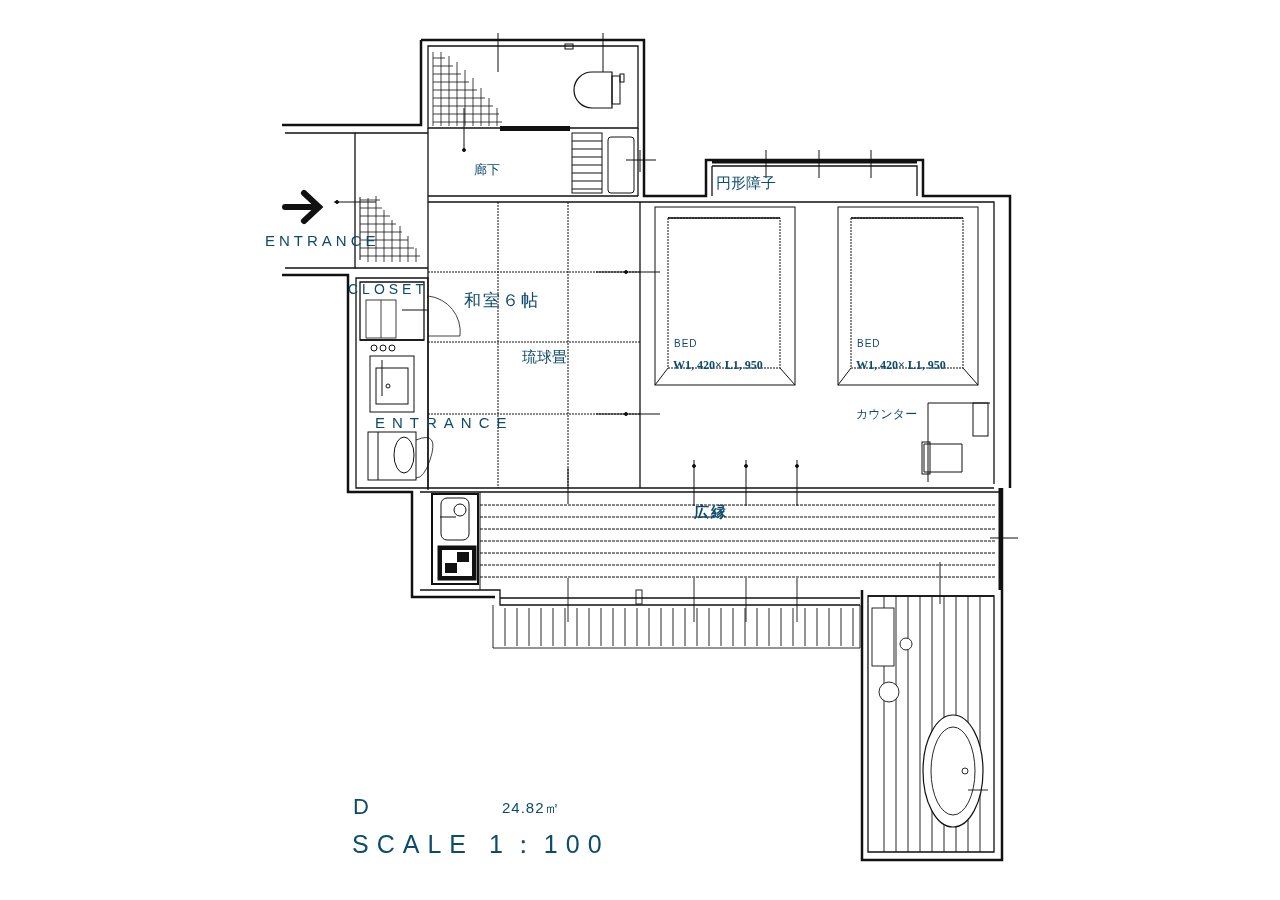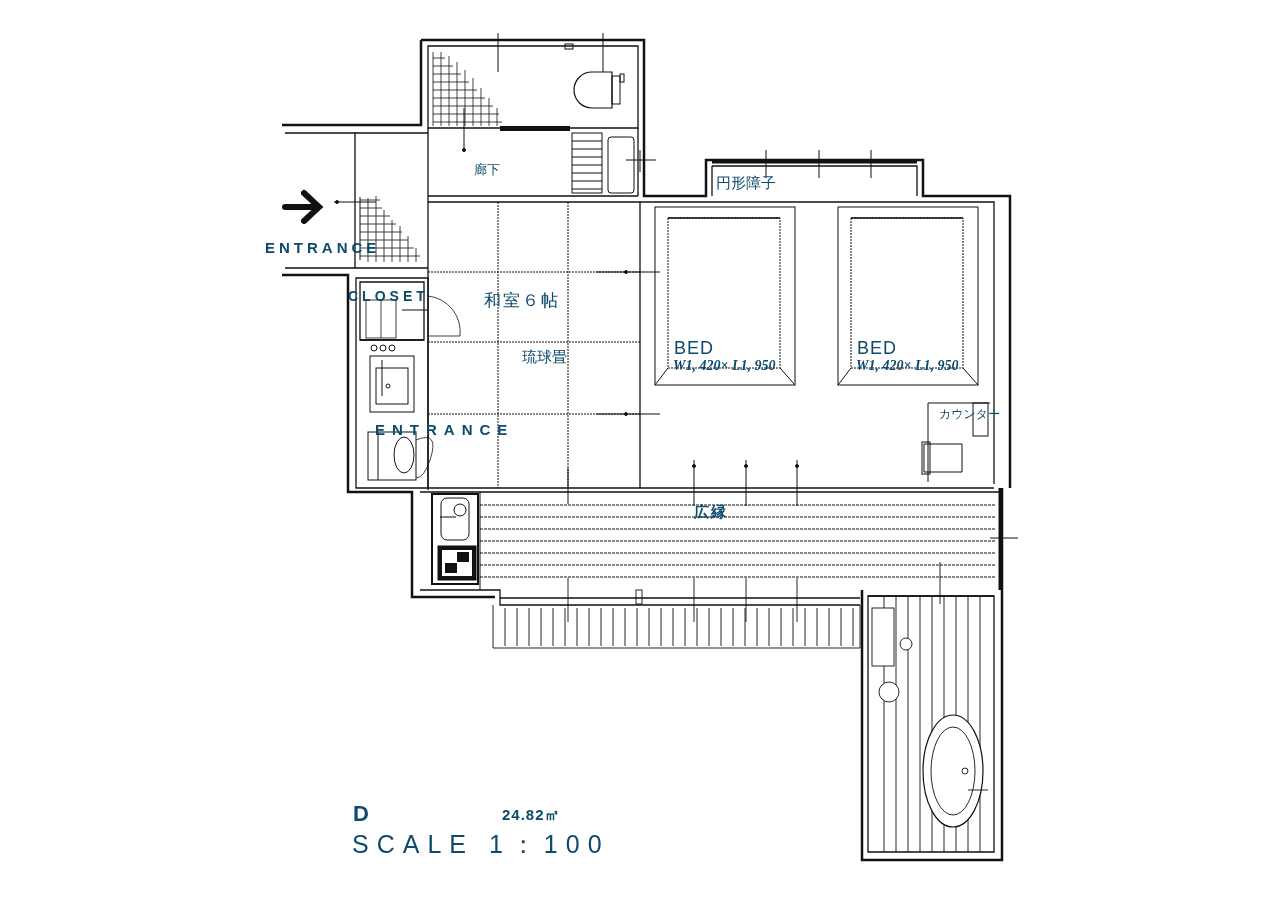--- a/index.html
+++ b/index.html
@@ -1,23 +1,23 @@
 <!DOCTYPE html>
 <html><head>
 <meta charset="utf-8">
 <style>
   html, body { margin:0; padding:0; background:#ffffff; }
   body { width:1280px; height:900px; position:relative; overflow:hidden; font-family:"Liberation Sans", sans-serif; }
   svg { position:absolute; left:0; top:0; }
   .lbl { position:absolute; color:#0c4a6e; white-space:nowrap; line-height:1; }
-  .sans-bold { font-family:"Liberation Sans", sans-serif; font-weight:bold;margin-top:7px; }
+  .sans-bold { font-family:"Liberation Sans", sans-serif; font-weight:normal; }
   .jp { font-family:"DejaVu Sans", sans-serif; }
   .wide { letter-spacing:4px; }
-  .bed { font-size:18px; letter-spacing:1px; }
-  .dim { font-family:"Liberation Serif", serif; font-size:14px; font-weight:bold;font-style:italic; }
+  .bed { font-size:10px; letter-spacing:1px; }
+  .dim { font-family:"Liberation Serif", serif; font-size:12px; font-weight:bold; }
 </style>
 </head>
 <body>
 
 <svg width="1280" height="900" viewBox="0 0 1280 900">
   <g fill="none" stroke="#111" stroke-width="1">
 
     <g stroke-width="2.5">
 
       <path d="M421 40 H644 V196 H706 V160 H923 V196 H1010 V488"></path>
@@ -197,25 +197,25 @@
   <g stroke="#111" stroke-width="6" fill="none" stroke-linecap="round">
     <path d="M285 207 H318"></path>
     <path d="M304 193 L319 207 L304 221"></path>
   </g>
 </svg>
 
 <div class="lbl sans-bold wide" style="left:265px;top:233px;font-size:15px;">ENTRANCE</div>
 <div class="lbl jp" style="left:474px;top:163px;font-size:13px;">廊下</div>
 <div class="lbl jp" style="left:716px;top:176px;font-size:15px;">円形障子</div>
 <div class="lbl sans-bold wide" style="left:348px;top:282px;font-size:14px;">CLOSET</div>
-<div class="lbl jp" style="left:484px;top:292px;font-size:17px;letter-spacing:2px;">和室６帖</div>
+<div class="lbl jp" style="left:464px;top:292px;font-size:17px;letter-spacing:2px;">和室６帖</div>
 <div class="lbl jp" style="left:522px;top:350px;font-size:15px;">琉球畳</div>
 <div class="lbl sans-bold wide" style="left:375px;top:415px;font-size:15px;letter-spacing:7px;">ENTRANCE</div>
 <div class="lbl bed" style="left:674px;top:339px;">BED</div>
 <div class="lbl dim" style="left:673px;top:359px;">W1, 420× L1, 950</div>
 <div class="lbl bed" style="left:857px;top:339px;">BED</div>
 <div class="lbl dim" style="left:856px;top:359px;">W1, 420× L1, 950</div>
-<div class="lbl jp" style="left:939px;top:408px;font-size:12px;">カウンター</div>
+<div class="lbl jp" style="left:856px;top:408px;font-size:12px;">カウンター</div>
 <div class="lbl jp" style="left:694px;top:505px;font-size:15px;font-weight:bold;letter-spacing:2px;">広縁</div>
 
 <div class="lbl sans-bold" style="left:353px;top:796px;font-size:22px;">D</div>
 <div class="lbl sans-bold" style="left:502px;top:800px;font-size:15px;letter-spacing:1px;">24.82㎡</div>
 <div class="lbl" style="left:352px;top:832px;font-size:25px;letter-spacing:8px;">SCALE 1：100</div>
 
 </body></html>

